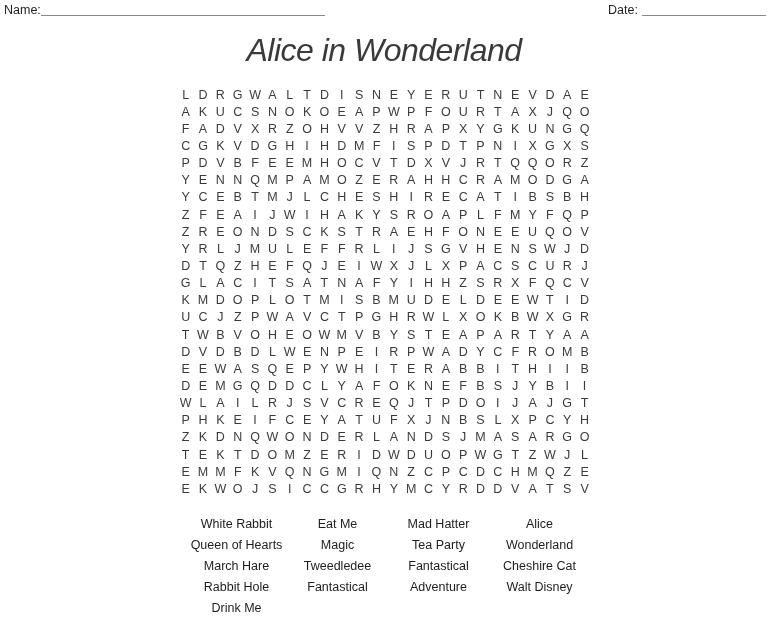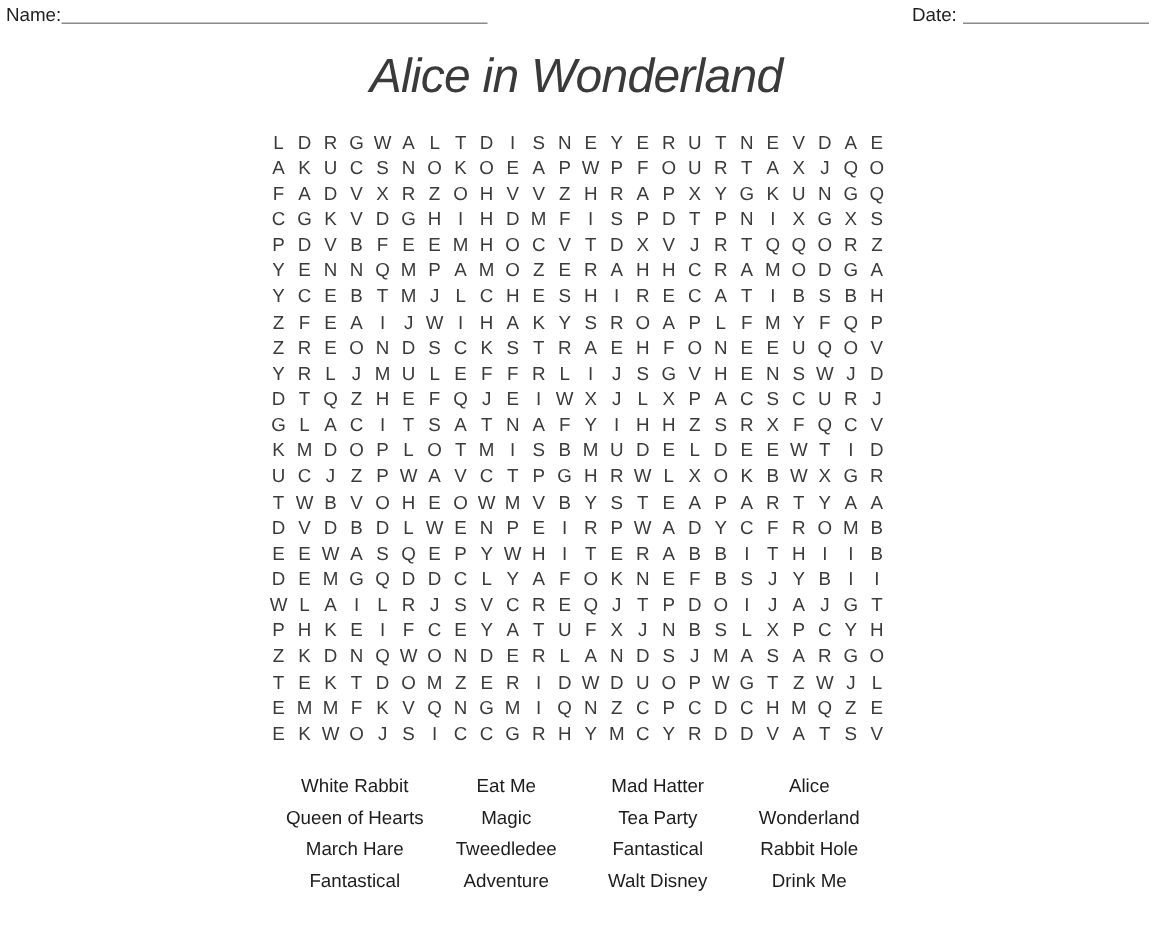--- a/index.html
+++ b/index.html
@@ -674,20 +674,21 @@
       <span class="word-cell">Eat Me</span>
       <span class="word-cell">Mad Hatter</span>
       <span class="word-cell">Alice</span>
       <span class="word-cell">Queen of Hearts</span>
       <span class="word-cell">Magic</span>
       <span class="word-cell">Tea Party</span>
       <span class="word-cell">Wonderland</span>
       <span class="word-cell">March Hare</span>
       <span class="word-cell">Tweedledee</span>
       <span class="word-cell">Fantastical</span>
+      <span class="word-cell">Cheshire Cat</span>
       <span class="word-cell">Rabbit Hole</span>
       <span class="word-cell">Fantastical</span>
       <span class="word-cell">Adventure</span>
       <span class="word-cell">Walt Disney</span>
       <span class="word-cell">Drink Me</span>
       <span class="word-cell"></span>
       <span class="word-cell"></span>
       <span class="word-cell"></span>
     </div>
 

